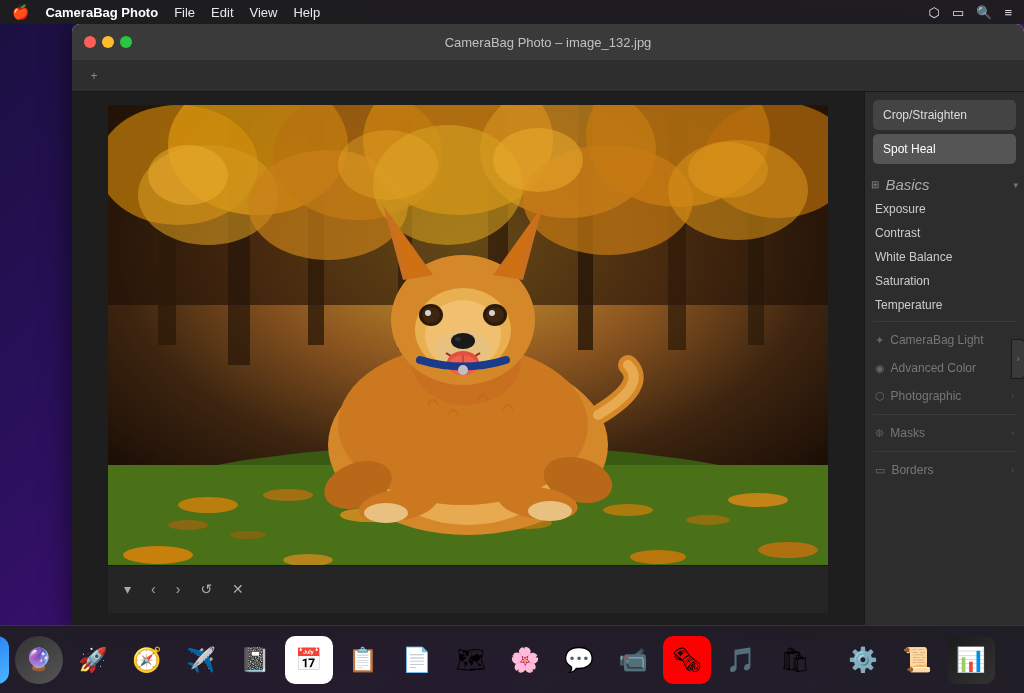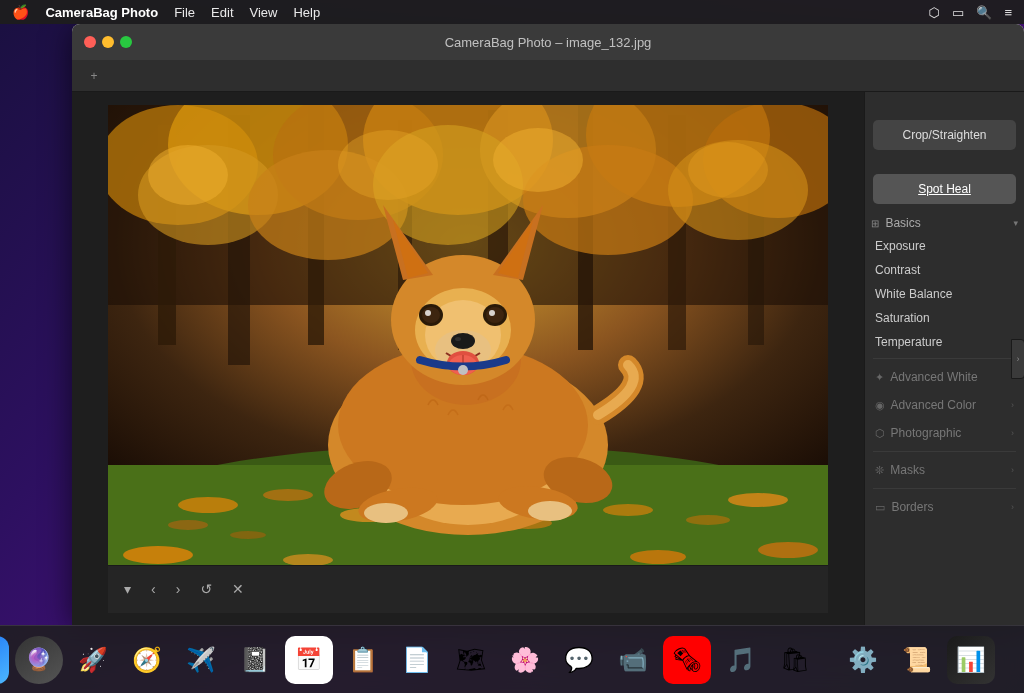--- a/index.html
+++ b/index.html
@@ -194,41 +194,40 @@
       gap: 4px;
     }
 
     .tool-btn {
       background: #444;
       color: #ddd;
       font-size: 12px;
       padding: 8px 10px;
       border-radius: 5px;
       cursor: pointer;
-      text-align: center;
-      margin-top: 20px;
+      text-align: left;
     }
     .tool-btn.active {
       background: #555;
       color: white;
-      text-decoration: underline;
     }
 
     .section-header {
       display: flex;
       align-items: center;
       gap: 6px;
       padding: 4px 6px;
       cursor: pointer;
     }
 
     .section-header-label {
-      font-size: 12px;
+      font-size: 15px;
       color: #aaa;
       font-weight: 500;
+      font-style: italic;
     }
     .section-arrow {
       font-size: 9px;
       color: #777;
       margin-left: auto;
     }
 
     .panel-item {
       padding: 5px 10px;
       font-size: 12px;
@@ -509,21 +508,21 @@
         <div class="panel-item">Contrast</div>
         <div class="panel-item">White Balance</div>
         <div class="panel-item">Saturation</div>
         <div class="panel-item">Temperature</div>
       </div>
 
       <div class="section-divider"></div>
 
       <div class="collapsed-section">
         <span class="collapsed-icon">✦</span>
-        <span class="collapsed-label">Advanced White</span>
+        <span class="collapsed-label">CameraBag Light</span>
         <span class="collapsed-arrow">›</span>
       </div>
 
       <div class="collapsed-section">
         <span class="collapsed-icon">◉</span>
         <span class="collapsed-label">Advanced Color</span>
         <span class="collapsed-arrow">›</span>
       </div>
 
       <div class="collapsed-section">

